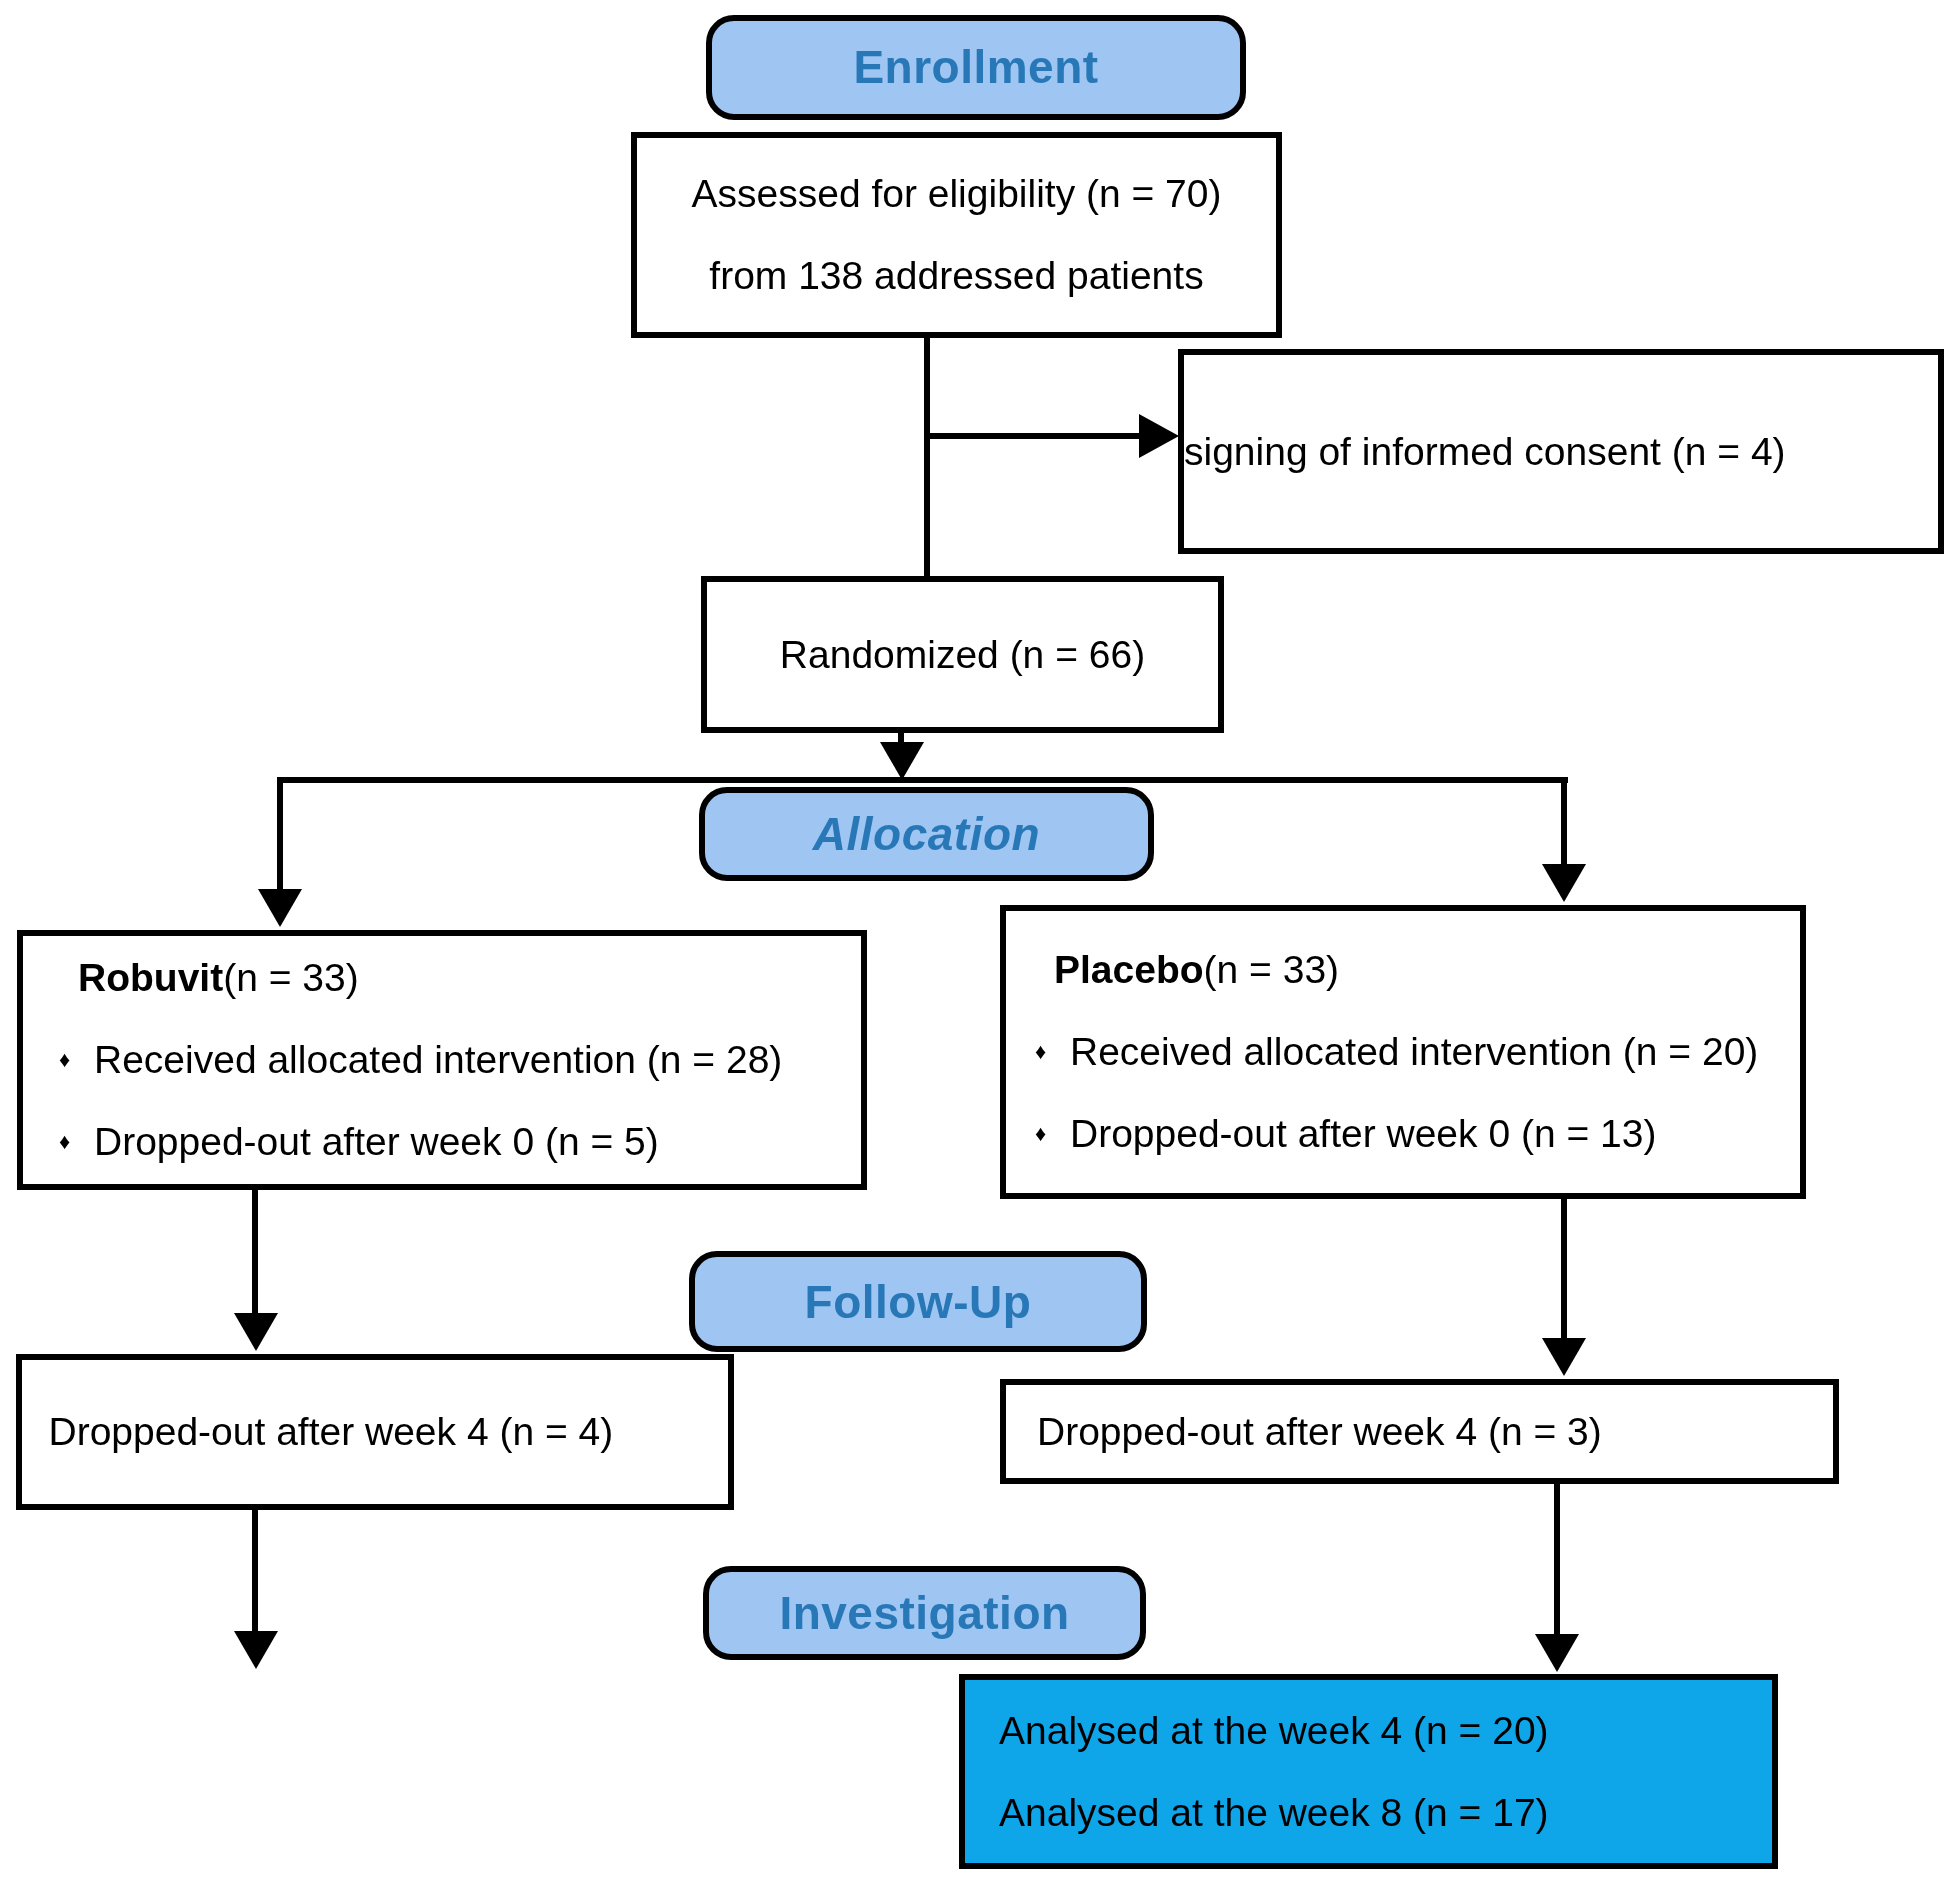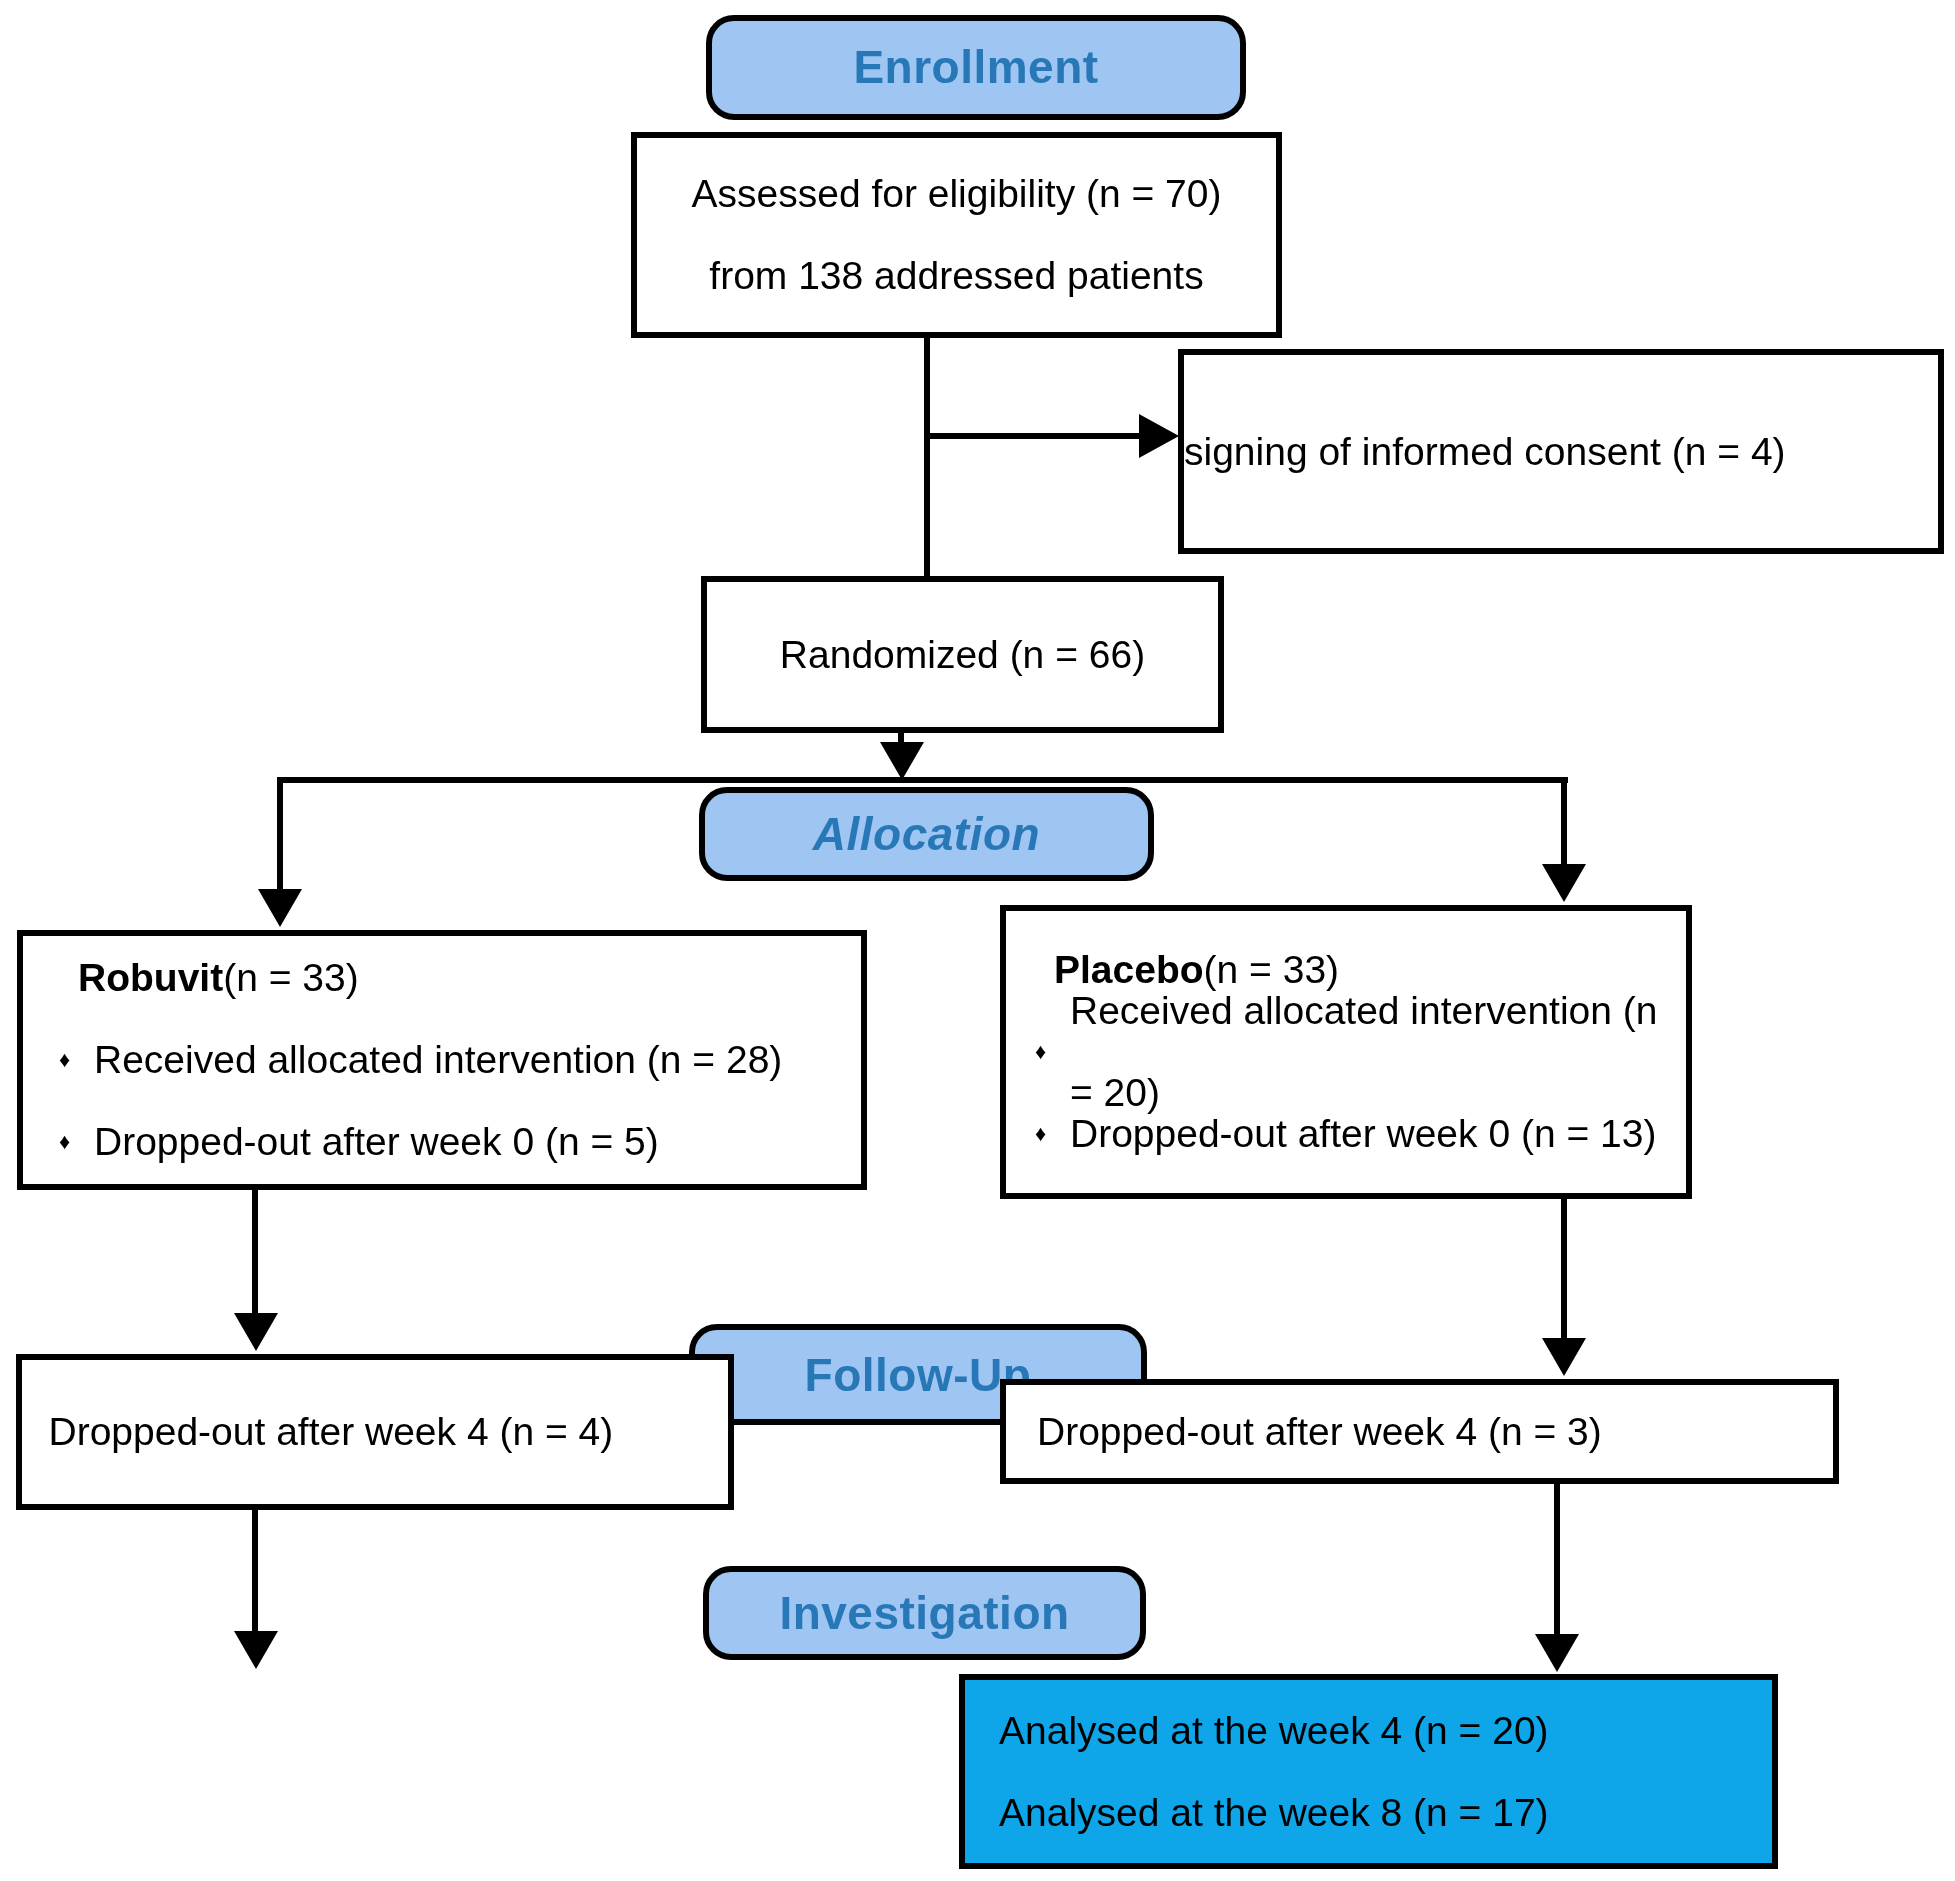--- a/index.html
+++ b/index.html
@@ -105,42 +105,42 @@
     <div class="g-line">
       <span class="diamond">♦</span>
       <span>Received allocated intervention (n = 28)</span>
     </div>
     <div class="g-line">
       <span class="diamond">♦</span>
       <span>Dropped-out after week 0 (n = 5)</span>
     </div>
   </div>
 
-  <div class="wbox" style="left: 1000px; top: 905px; width: 692px; height: 294px; padding-left: 29px; padding-right: 14.5px; background: rgb(255, 255, 255); border-color: rgb(0, 0, 0);">
+  <div class="wbox" style="left: 1000px; top: 905px; width: 806px; height: 294px; padding-left: 29px; padding-right: 14.5px; background: rgb(255, 255, 255); border-color: rgb(0, 0, 0);">
     <div class="g-line g-title">
       <span class="bold">Placebo</span>
         <span> (n = 33)</span>
     </div>
     <div class="g-line">
       <span class="diamond">♦</span>
       <span>Received allocated intervention (n = 20)</span>
     </div>
     <div class="g-line">
       <span class="diamond">♦</span>
       <span>Dropped-out after week 0 (n = 13)</span>
     </div>
   </div>
 
   <div class="vline" style="left: 252px; top: 1190px; width: 6.3px; height: 128px; background: rgb(0, 0, 0);"></div>
   <div class="arrow-down" style="left:234px;top:1313px;"></div>
 
   <div class="vline" style="left: 1561px; top: 1199px; width: 6.3px; height: 144px; background: rgb(0, 0, 0);"></div>
   <div class="arrow-down" style="left:1542px;top:1338px;"></div>
 
-  <div class="stage" style="left: 689px; top: 1324px; width: 458px; height: 101px; background: rgb(159, 197, 242); color: rgb(40, 120, 184); border-color: rgb(0, 0, 0);">Follow-Up</div>
+  <div class="stage" style="left: 689px; top: 1251px; width: 458px; height: 101px; background: rgb(159, 197, 242); color: rgb(40, 120, 184); border-color: rgb(0, 0, 0);">Follow-Up</div>
 
   <div class="wbox" style="left: 16px; top: 1354px; width: 718px; height: 156px; padding-left: 26.5px; background: rgb(255, 255, 255); border-color: rgb(0, 0, 0);">
     <span class="line">Dropped-out after week 4 (n = 4)</span>
   </div>
 
   <div class="wbox" style="left: 1000px; top: 1379px; width: 839px; height: 105px; padding-left: 31px; background: rgb(255, 255, 255); border-color: rgb(0, 0, 0);">
     <span class="line">Dropped-out after week 4 (n = 3)</span>
   </div>
 
   <div class="vline" style="left: 252px; top: 1509px; width: 6.3px; height: 126px; background: rgb(0, 0, 0);"></div>

